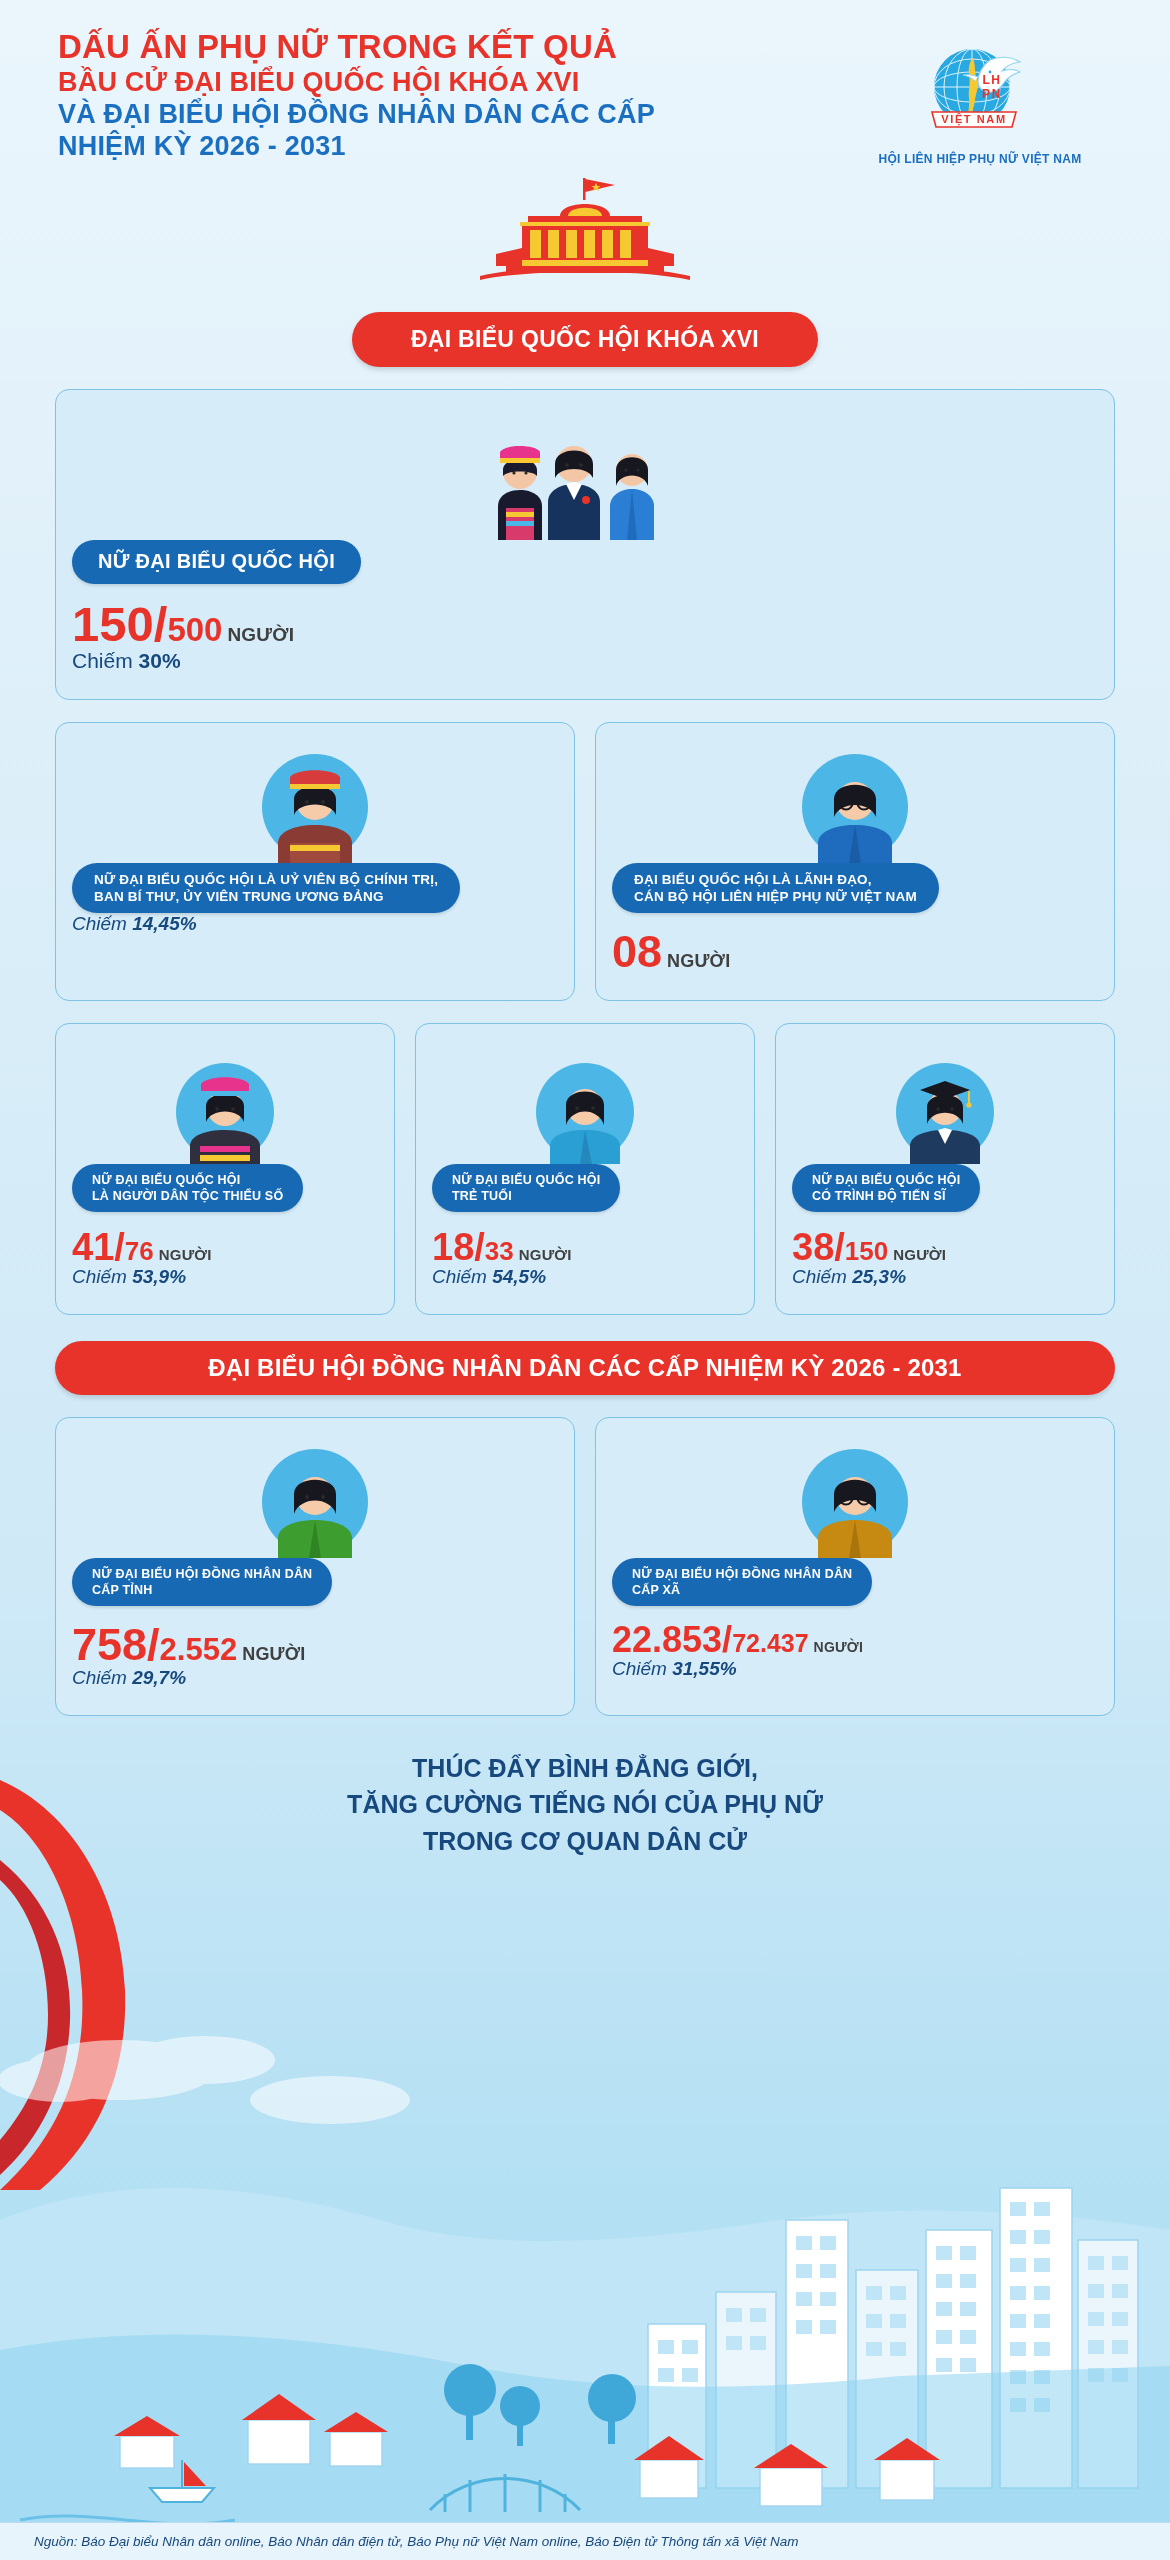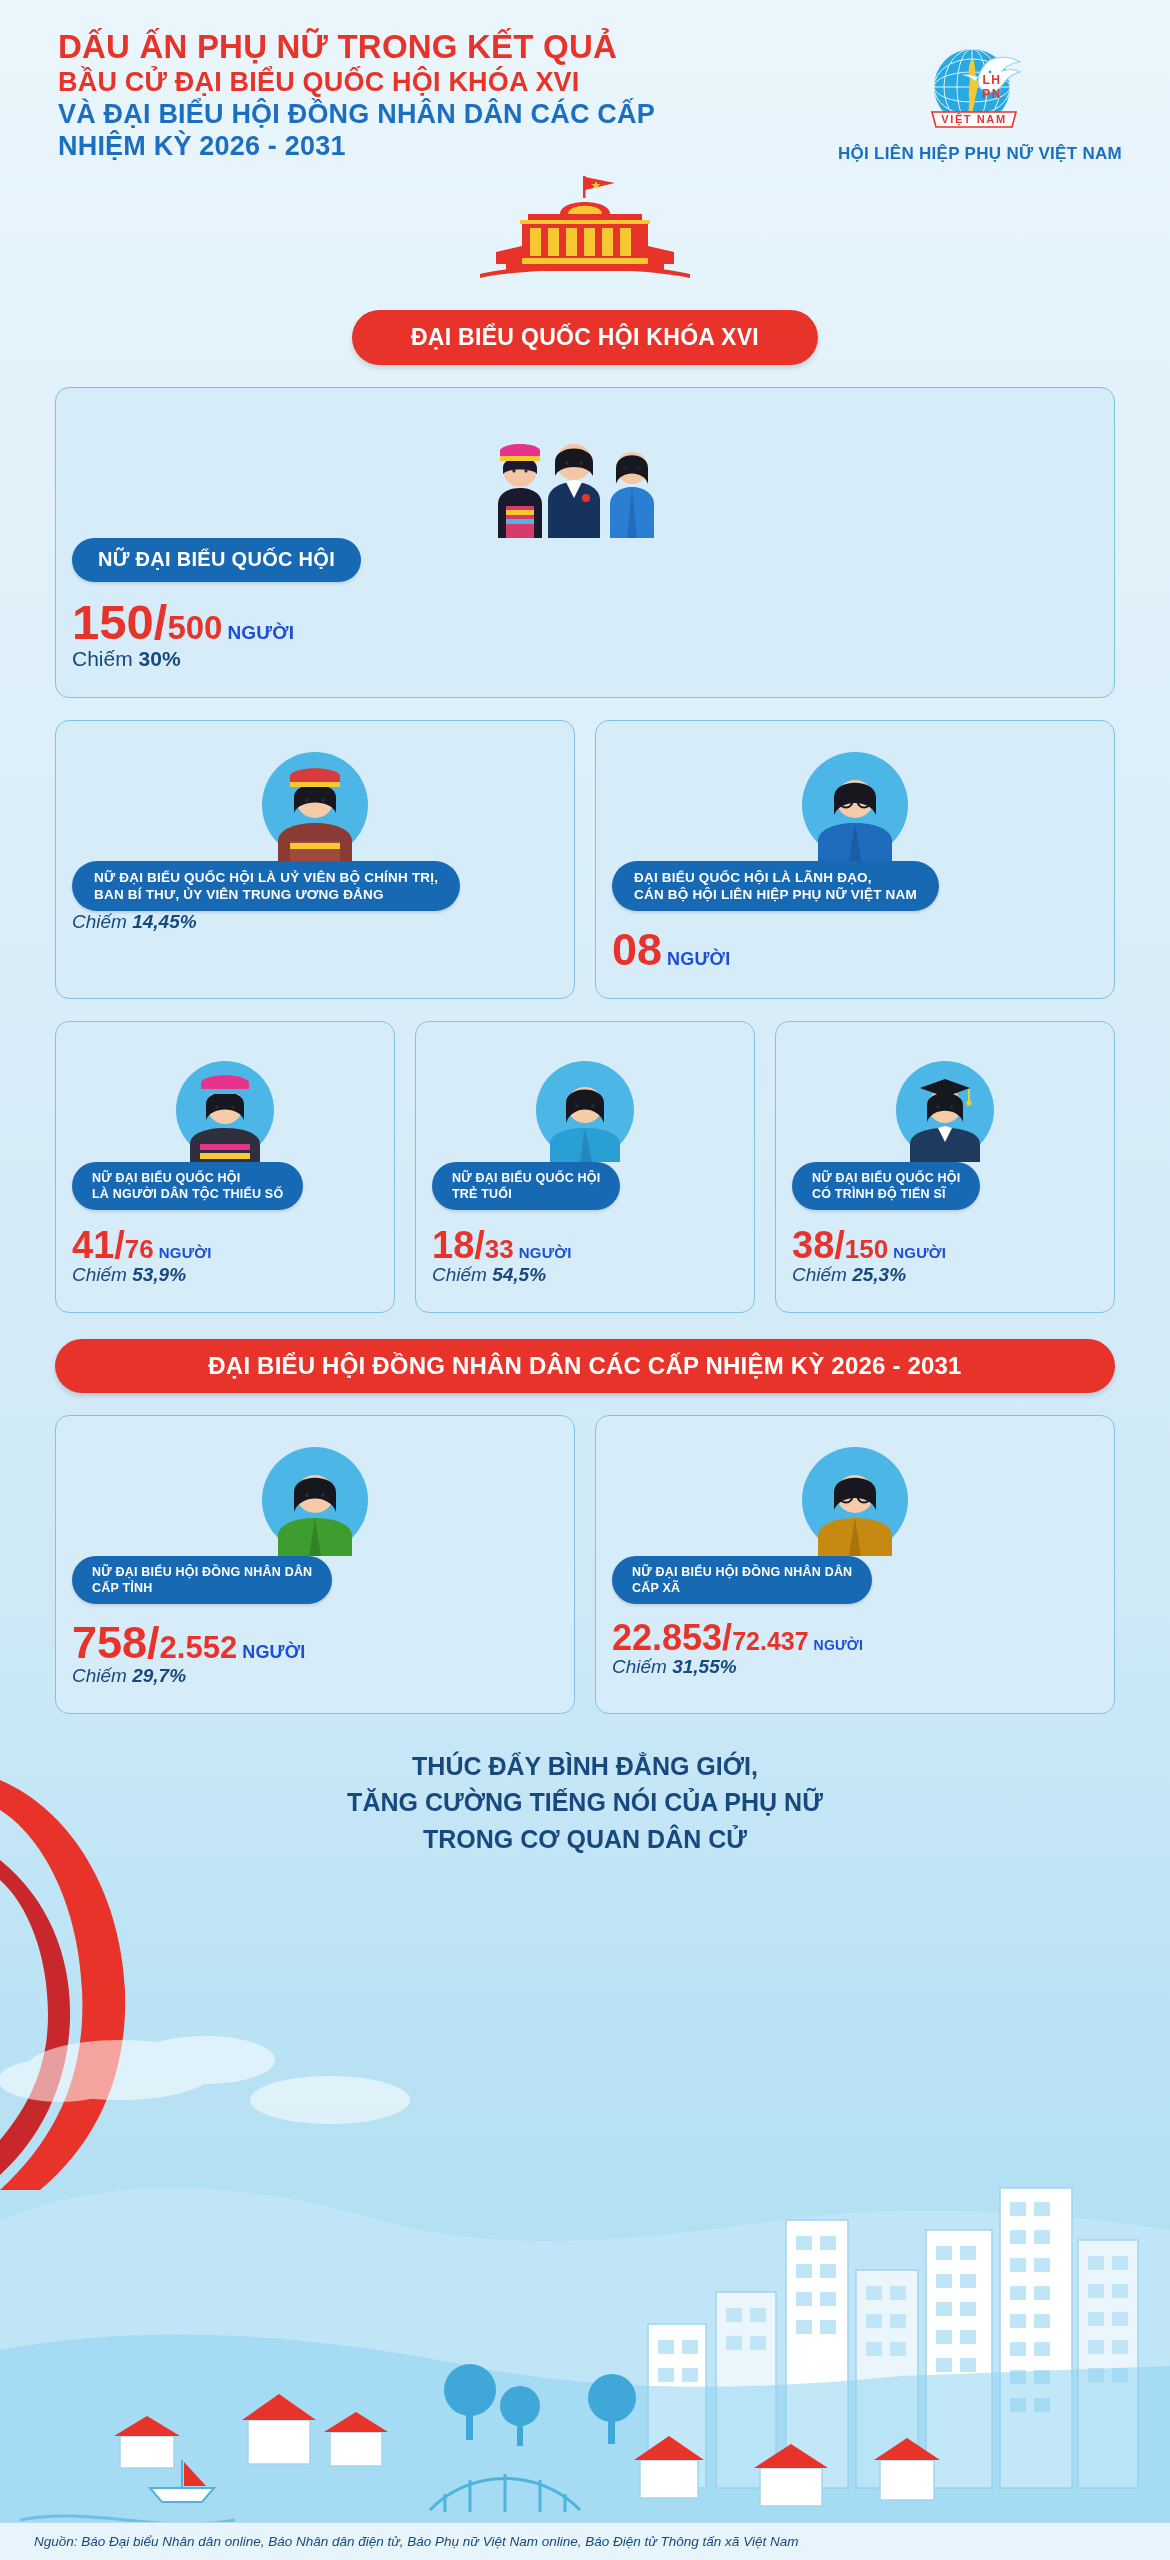--- a/index.html
+++ b/index.html
@@ -24,21 +24,21 @@
   .header { position: relative; padding: 28px 40px 0 58px; display: flex; justify-content: space-between; align-items: flex-start; }
   .title-block { width: 700px; }
   .title-line { font-weight: bold; letter-spacing: .2px; line-height: 1.18; white-space: nowrap; }
   .t1 { font-size: 33px; color: #e8332a; }
   .t2 { font-size: 27px; color: #e8332a; }
   .t3 { font-size: 27px; color: #1b6fc0; }
   .t4 { font-size: 27px; color: #1b6fc0; }
 
   .logo-block { width: 300px; text-align: center; padding-top: 4px; }
   .logo-wrap { display: flex; justify-content: center; }
-  .logo-caption { margin-top: 8px; font-size: 17px; font-weight: bold; color: #1b6fc0; letter-spacing: .3px; }
+  .logo-caption { margin-top: 16px; font-size: 12px; font-weight: bold; color: #1b6fc0; letter-spacing: .3px; }
 
   
   .building-wrap { display: flex; justify-content: center; margin-top: 10px; }
 
   
   .red-banner {
     margin: 26px auto 0;
     background: #e8332a;
     color: #fff;
     border-radius: 40px;
@@ -74,21 +74,21 @@
     line-height: 1.28;
     box-shadow: 0 2px 3px rgba(0,0,0,.12);
   }
   .pill-lg { font-size: 20px; padding: 9px 26px; letter-spacing: .3px; }
   .pill-md { font-size: 13.5px; padding: 8px 22px; letter-spacing: .2px; }
   .pill-sm { font-size: 12.5px; padding: 8px 20px; letter-spacing: .2px; }
 
   .figure { margin-top: 16px; color: #e8332a; font-weight: bold; white-space: nowrap; line-height: 1; }
   .num-big { font-size: 45px; }
   .num-den { font-size: 31px; }
-  .unit { color: #1d4ed8; font-size: 18px; font-weight: bold; letter-spacing: .2px; margin-left: 5px; }
+  .unit { color: #404040; font-size: 18px; font-weight: bold; letter-spacing: .2px; margin-left: 5px; }
 
   .figure.lg .num-big { font-size: 49px; }
   .figure.lg .num-den { font-size: 33px; }
   .figure.lg .unit { font-size: 19px; }
 
   .figure.sm .num-big { font-size: 38px; }
   .figure.sm .num-den { font-size: 26px; }
   .figure.sm .unit { font-size: 15px; }
 
   .figure.xs .num-big { font-size: 36px; }

